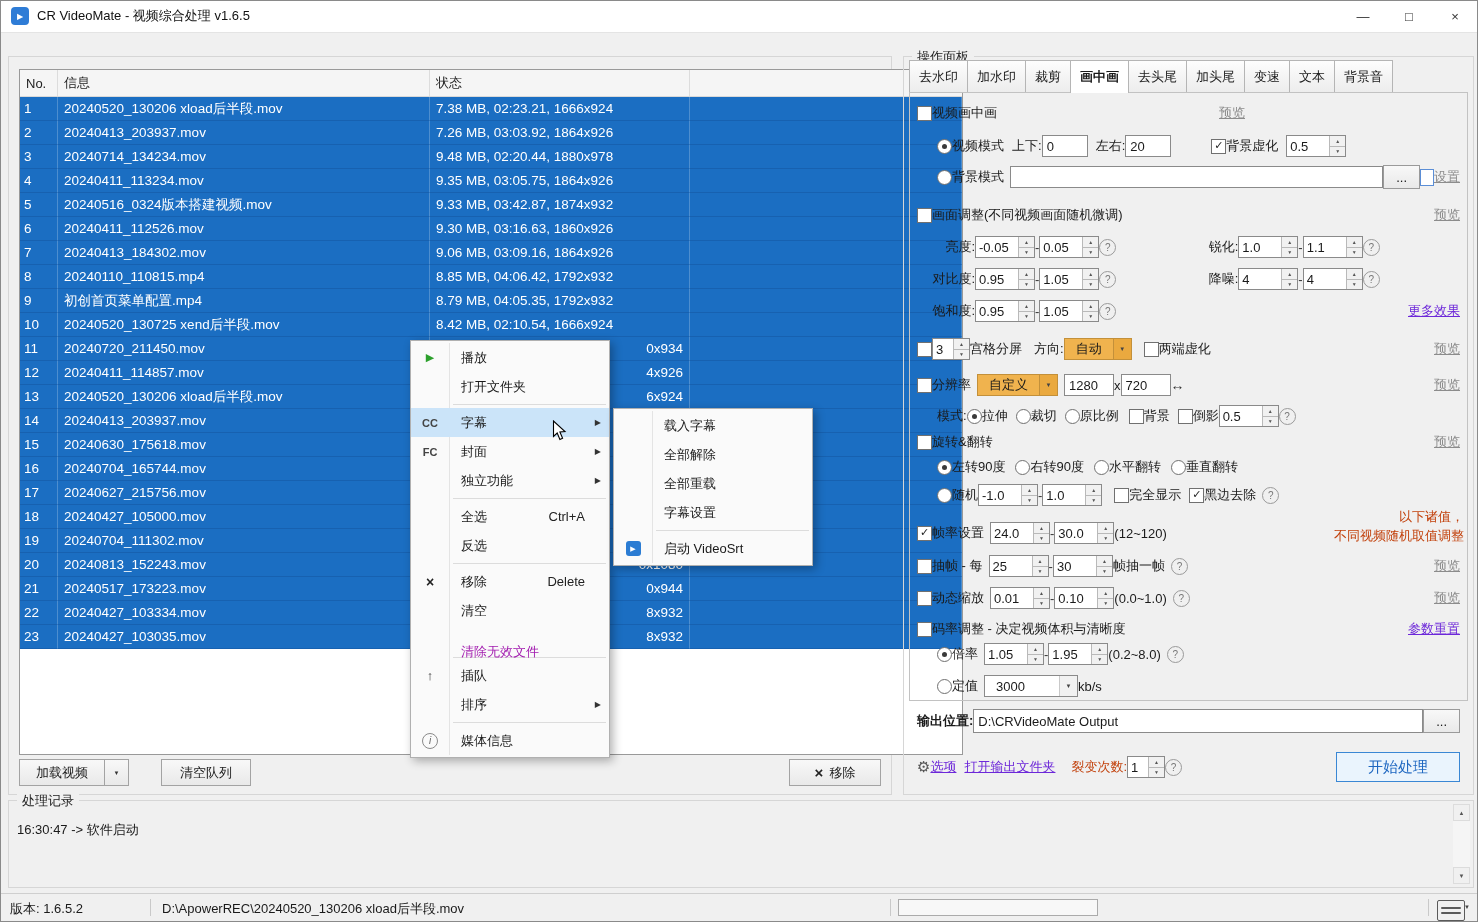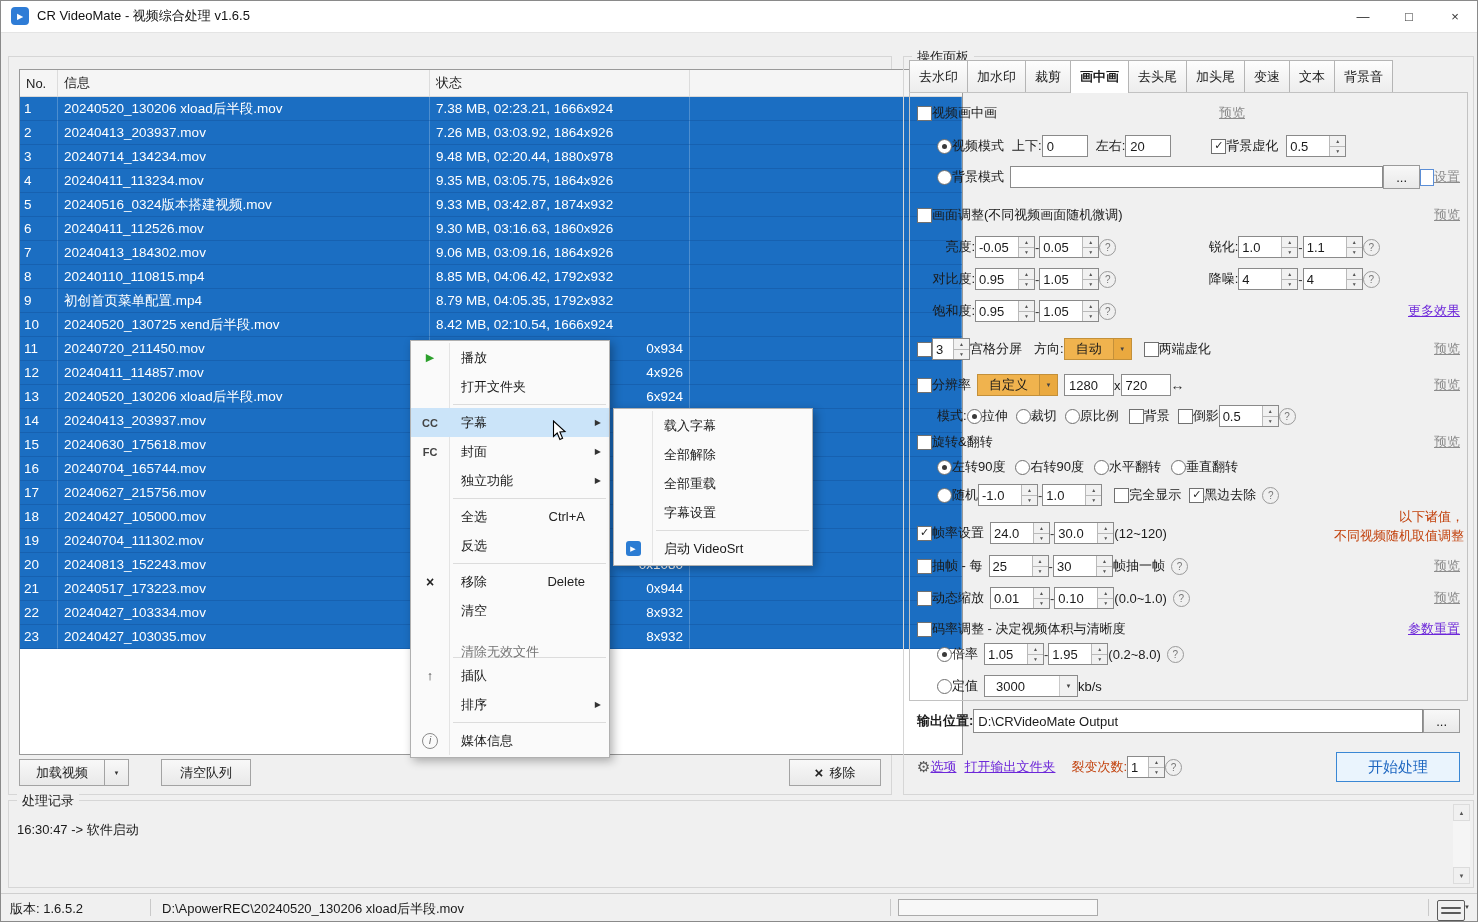--- a/index.html
+++ b/index.html
@@ -108,21 +108,21 @@
   .sb-ime span{height:2px;background:#5a5a5a;border-radius:1px;}
   .sb-chevron{position:absolute;left:1464px;top:10px;font-size:6px;color:#444;}
 
   
   .menu{position:absolute;background:#fafafa;border:1px solid #b0b0b0;box-shadow:3px 3px 9px rgba(0,0,0,.3);padding:2px 0;z-index:50;box-sizing:border-box;}
   #ctx-menu{left:410px;top:340px;width:200px;}
   #sub-menu{left:613px;top:408px;width:200px;}
   .menu::before{content:"";position:absolute;left:38px;top:2px;bottom:2px;width:1px;background:#e4e4e4;}
   .menu-item{height:29px;display:flex;align-items:center;position:relative;}
   .menu-item.highlight{background:#cbe4f9;}
-  .menu-item.disabled .menu-label{color:#737373;margin-top:24px;}
+  .menu-item.disabled .menu-label{color:#a21caf;margin-top:24px;}
   .menu-ico{width:38px;display:flex;align-items:center;justify-content:center;flex:none;z-index:1;}
   .ico-play{color:#2ca02c;font-size:11px;}
   .ico-cc,.ico-fc{font-weight:bold;font-size:11px;color:#444;}
   .ico-x{font-weight:bold;font-size:14px;color:#222;}
   .ico-up{font-weight:bold;color:#333;}
   .ico-info{width:14px;height:14px;border:1px solid #8a8a8a;border-radius:50%;font-size:10px;line-height:13px;color:#666;font-style:italic;text-align:center;display:inline-block;}
   .ico-videosrt{width:15px;height:15px;background:#2b7cd3;color:#fff;border-radius:3px;font-size:7px;line-height:15px;text-align:center;display:inline-block;}
   .menu-label{padding-left:12px;white-space:nowrap;}
   .menu-shortcut{margin-left:auto;padding-right:24px;color:#222;}
   .menu-arrow{position:absolute;right:8px;font-size:8px;color:#333;}

